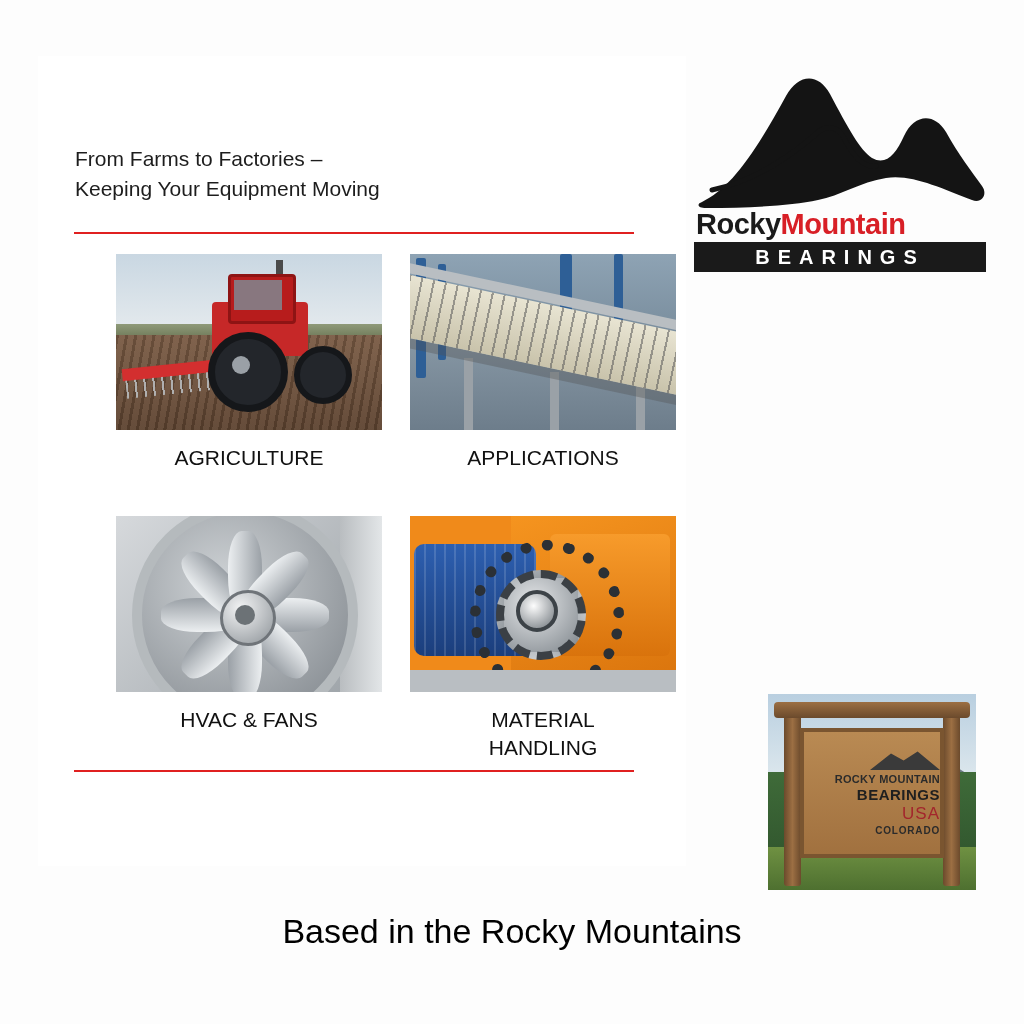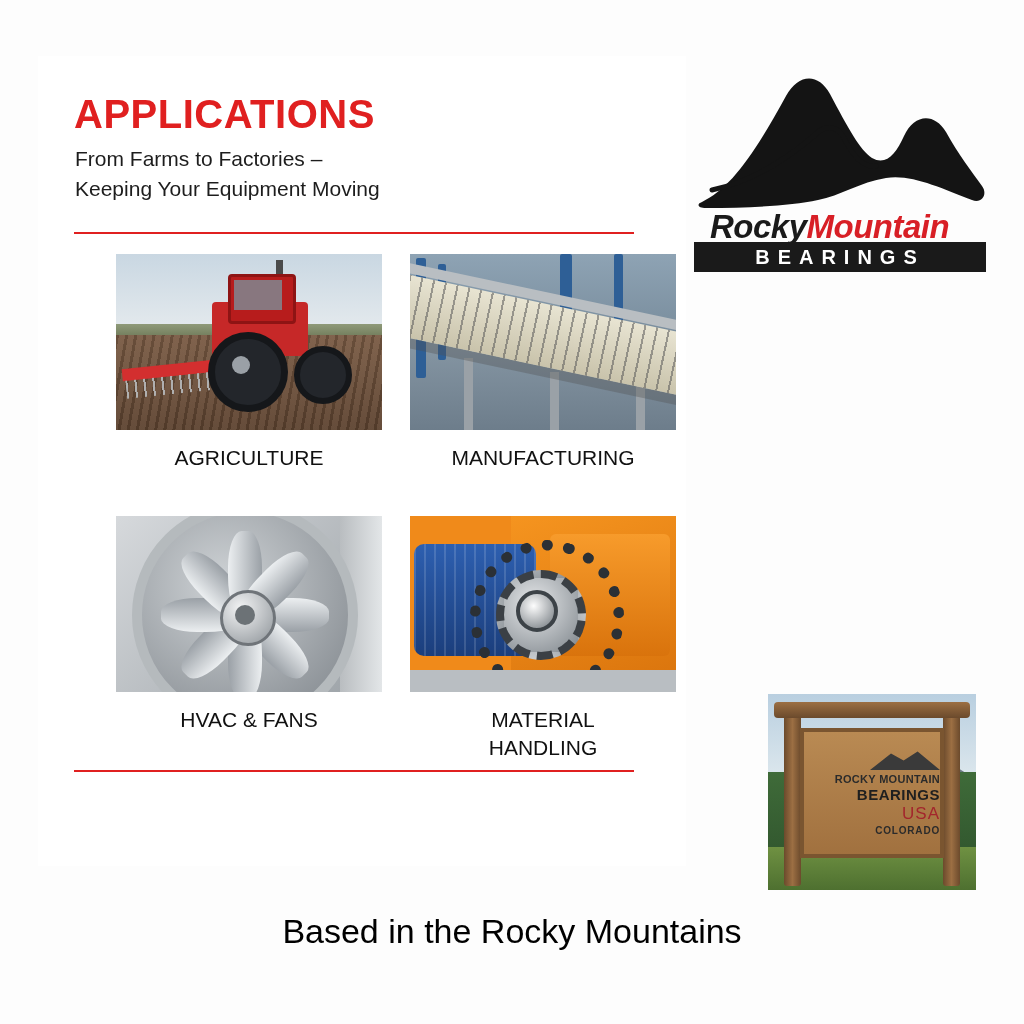--- a/index.html
+++ b/index.html
@@ -258,25 +258,24 @@
   .logo-block {
     position: absolute;
     left: 690px;
     top: 62px;
     width: 300px;
     height: 220px;
   }
   .logo-svg { display: block; }
   .logo-word {
     position: absolute;
-    left: 20px;
+    left: 6px;
     top: 146px;
-    font-size: 33px;
+    font-size: 29px;
     font-weight: bold;
-    font-style: italic;
     letter-spacing: -0.5px;
     white-space: nowrap;
   }
   .logo-word .rocky { color: #1a1a1a; }
   .logo-word .mountain { color: #d81f26; }
   .logo-bar {
     position: absolute;
     left: 4px;
     top: 180px;
     width: 292px;
@@ -358,21 +357,20 @@
     color: #000000;
   }
 </style>
 </head>
 <body>
 
 <div class="page">
 
   <div class="content-card">
 
-    <div class="headline">APPLICATIONS</div>
     <div class="subhead">From Farms to Factories –
 Keeping Your Equipment Moving</div>
 
     <div class="rule rule-top"></div>
 
     <div class="tiles">
 
       <div class="tile-row">
 
         <div class="tile">
@@ -400,21 +398,21 @@
             <div class="c-pipe" style="left:28px; top:10px; width:8px; height:96px;"></div>
             <div class="c-pipe" style="left:150px; top:0px; width:12px; height:78px;"></div>
             <div class="c-pipe" style="left:204px; top:0px; width:9px; height:92px;"></div>
             <div class="c-leg" style="left:54px; top:104px; height:72px;"></div>
             <div class="c-leg" style="left:140px; top:118px; height:58px;"></div>
             <div class="c-leg" style="left:226px; top:132px; height:44px;"></div>
             <div class="c-rail"></div>
             <div class="c-belt"></div>
             <div class="c-roll"></div>
           </div>
-          <div class="tile-label">MANUFACTURING</div>
+          <div class="tile-label">APPLICATIONS</div>
         </div>
 
       </div>
 
       <div class="row-gap"></div>
 
       <div class="tile-row">
 
         <div class="tile">
           <div class="thumb">

